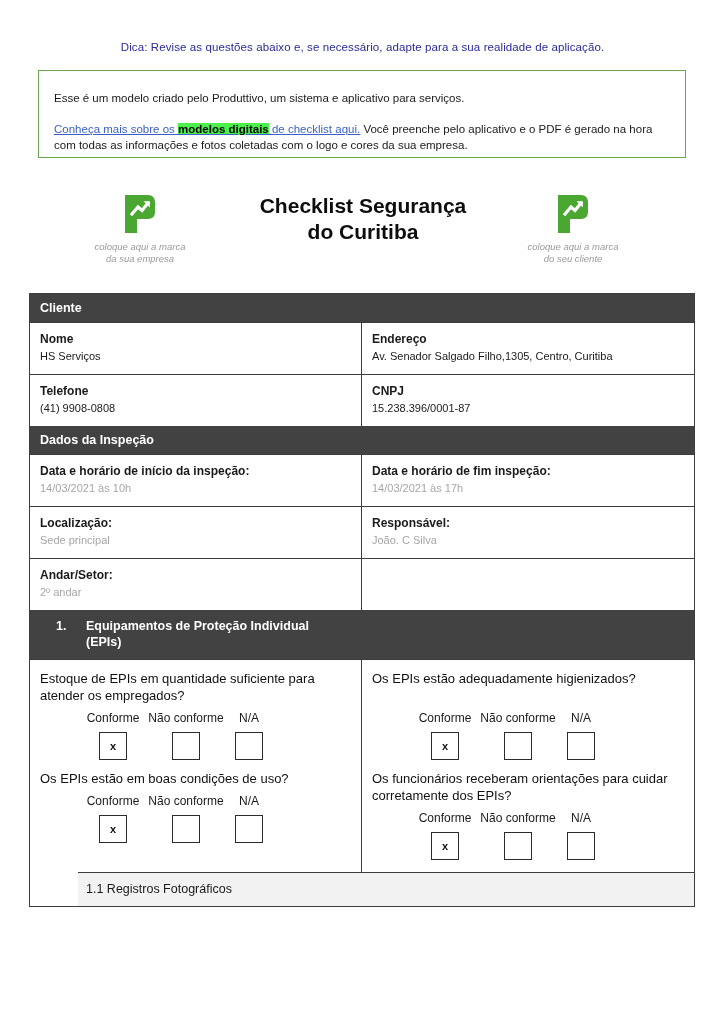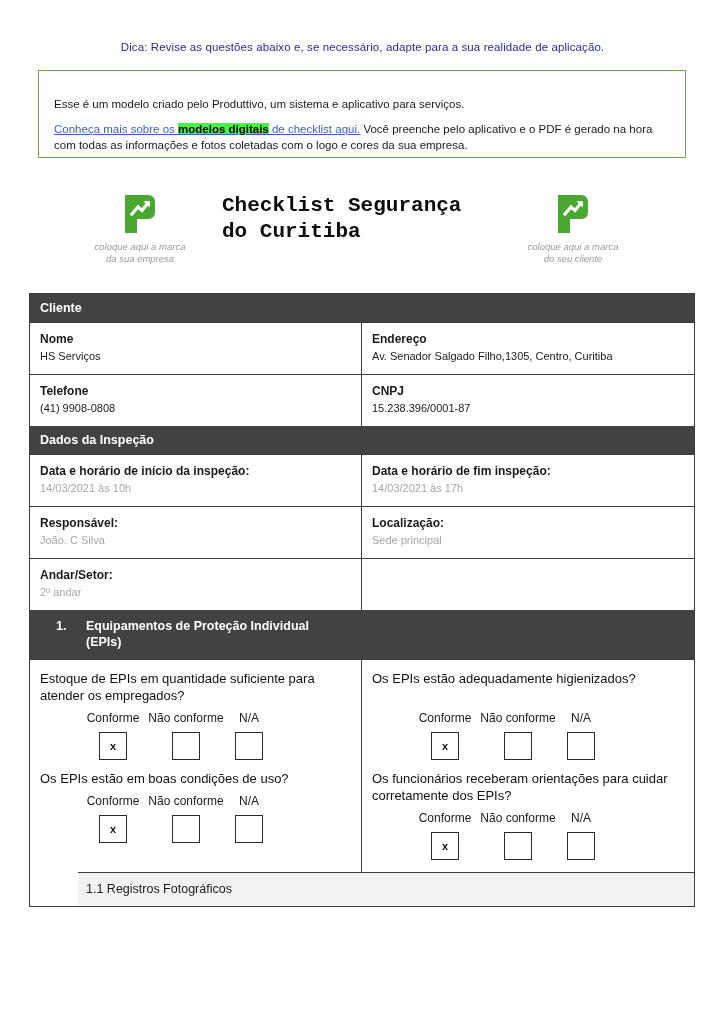--- a/index.html
+++ b/index.html
@@ -38,21 +38,21 @@
     box-sizing: border-box;
     background: #ffffff;
   }
   .notice-para {
     position: absolute;
     left: 15px;
     font-size: 11.5px;
     color: #1a1a1a;
     line-height: 16px;
   }
-  .notice-para.p1 { top: 25px; }
+  .notice-para.p1 { top: 19px; }
   .notice-para.p2 { top: 50px; width: 616px; }
   .notice-link {
     color: #3a5fc8;
     text-decoration: underline;
   }
   .notice-hl {
     background: #4bf04b;
     color: #000000;
     font-weight: bold;
     text-decoration: underline;
@@ -62,25 +62,25 @@
     color: #3a5fc8;
     text-decoration: underline;
   }
 
   
   .doc-title {
     position: absolute;
     left: 222px;
     top: 193px;
     width: 282px;
+    text-align: center;
     font-size: 21px;
     font-weight: bold;
     line-height: 26px;
     color: #0d0d0d;
-    font-family: Liberation Mono, monospace;
   }
 
   .logo-block {
     position: absolute;
     width: 150px;
     text-align: center;
   }
   .logo-block.left  { left: 65px;  top: 193px; }
   .logo-block.right { left: 498px; top: 193px; }
 
@@ -301,26 +301,26 @@
       <div class="cell-value muted">14/03/2021 às 10h</div>
     </div>
     <div class="cell">
       <div class="cell-label">Data e horário de fim inspeção:</div>
       <div class="cell-value muted">14/03/2021 às 17h</div>
     </div>
   </div>
 
   <div class="row">
     <div class="cell">
+      <div class="cell-label">Localização:</div>
+      <div class="cell-value muted">Sede principal</div>
+    </div>
+    <div class="cell">
       <div class="cell-label">Responsável:</div>
       <div class="cell-value muted">João. C Silva</div>
-    </div>
-    <div class="cell">
-      <div class="cell-label">Localização:</div>
-      <div class="cell-value muted">Sede principal</div>
     </div>
   </div>
 
   <div class="row">
     <div class="cell">
       <div class="cell-label">Andar/Setor:</div>
       <div class="cell-value muted">2º andar</div>
     </div>
     <div class="cell">
       <div class="cell-label"></div>

